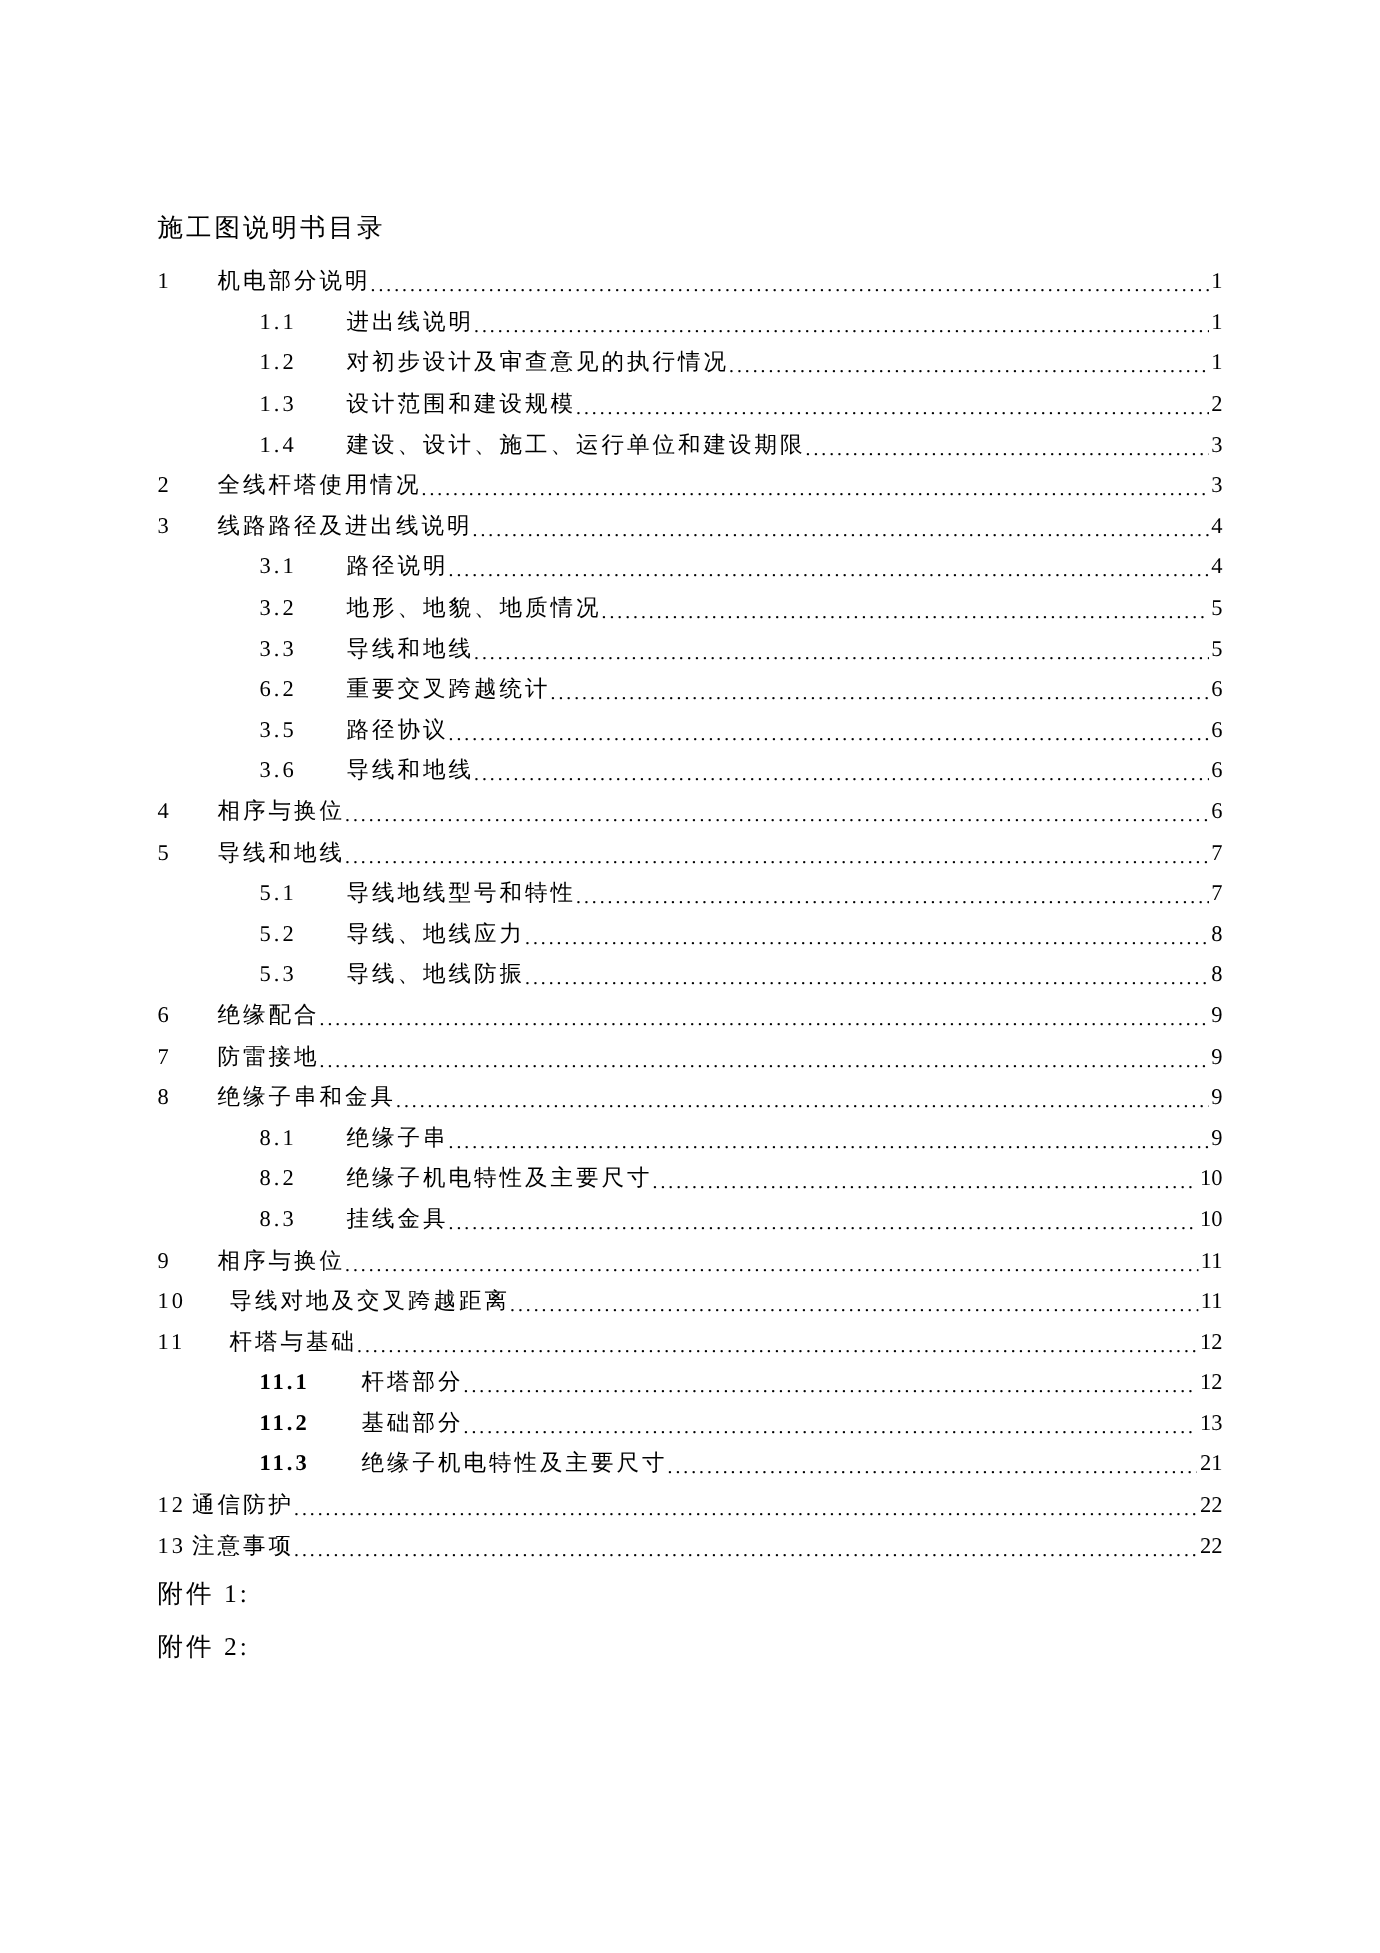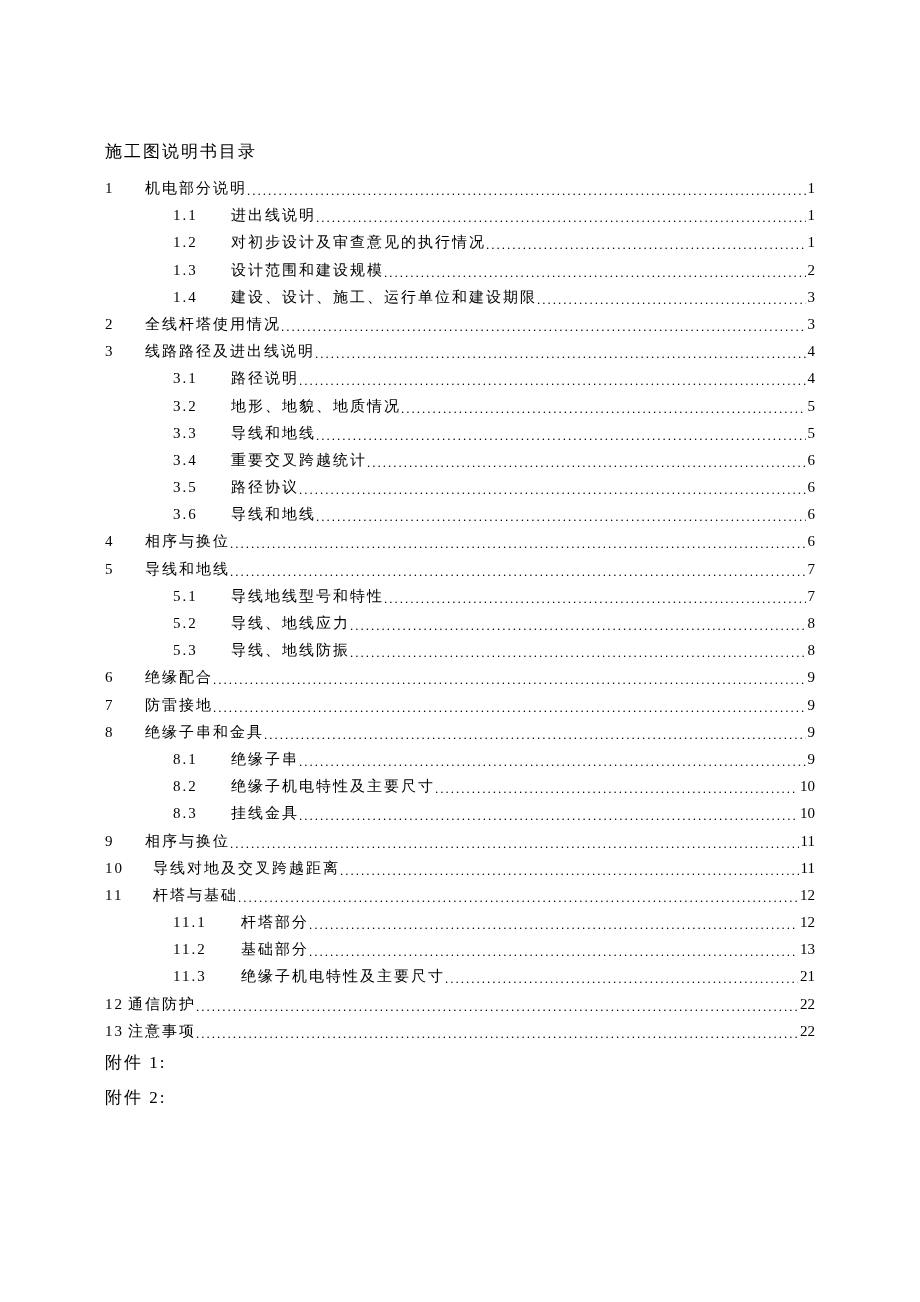--- a/index.html
+++ b/index.html
@@ -46,20 +46,21 @@
     }
     .toc-subnum {
       width: 58px;
       flex-shrink: 0;
       letter-spacing: 2px;
     }
     .toc-subnumw {
       width: 68px;
       flex-shrink: 0;
       letter-spacing: 2px;
+      font-weight: bold;
     }
     .toc-label {
       flex-shrink: 0;
       letter-spacing: 2px;
       font-family: Liberation Serif, serif;
     }
     .toc-dots {
       flex: 1;
       overflow: hidden;
       letter-spacing: 2px;
@@ -151,21 +152,21 @@
     </div>
     <div class="toc-line">
       <span class="toc-sub-indent"></span>
       <span class="toc-subnum">3.3</span>
       <span class="toc-label">导线和地线</span>
       <span class="toc-dots"></span>
       <span class="toc-page">5</span>
     </div>
     <div class="toc-line">
       <span class="toc-sub-indent"></span>
-      <span class="toc-subnum">3.4</span>
+      <span class="toc-subnum">6.2</span>
       <span class="toc-label">重要交叉跨越统计</span>
       <span class="toc-dots"></span>
       <span class="toc-page">6</span>
     </div>
     <div class="toc-line">
       <span class="toc-sub-indent"></span>
       <span class="toc-subnum">3.5</span>
       <span class="toc-label">路径协议</span>
       <span class="toc-dots"></span>
       <span class="toc-page">6</span>

